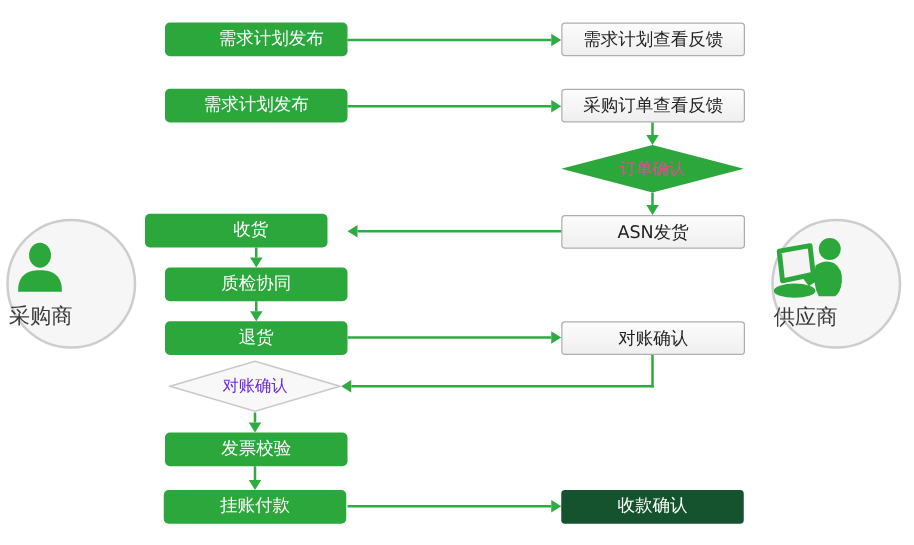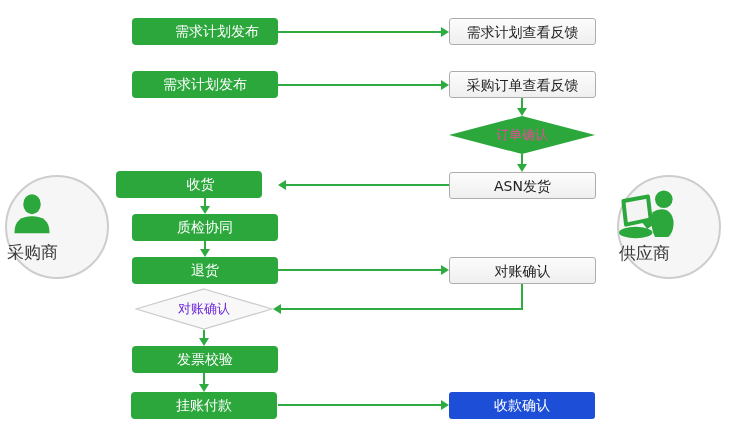--- a/index.html
+++ b/index.html
@@ -15,21 +15,21 @@
   .node.green{
     width:146px;height:27px;background:#2BA73C;color:#FFFFFF;
     border-radius:4px;
   }
   .node.outline{
     width:147px;height:27px;color:#222222;
     background:linear-gradient(#FCFCFC,#EFEFEF);
     border:1px solid #ADADAD;border-radius:3px;
   }
   .node.red{
-    width:146px;height:27px;background:#1d4ed8;color:#FFFFFF;border-radius:3px;
+    width:146px;height:27px;background:#14532d;color:#FFFFFF;border-radius:3px;
   }
   .diamond{position:absolute;}
   .diamond svg{position:absolute;left:0;top:0;width:100%;height:100%;}
   .diamond .dlabel{
     position:absolute;left:0;top:0;width:100%;height:100%;
     display:flex;align-items:center;justify-content:center;
     font-size:13px;white-space:nowrap;
   }
   .diamond.green-d .dlabel{color:#ec4899;}
   .diamond.gray-d .dlabel{color:#6d28d9;}

